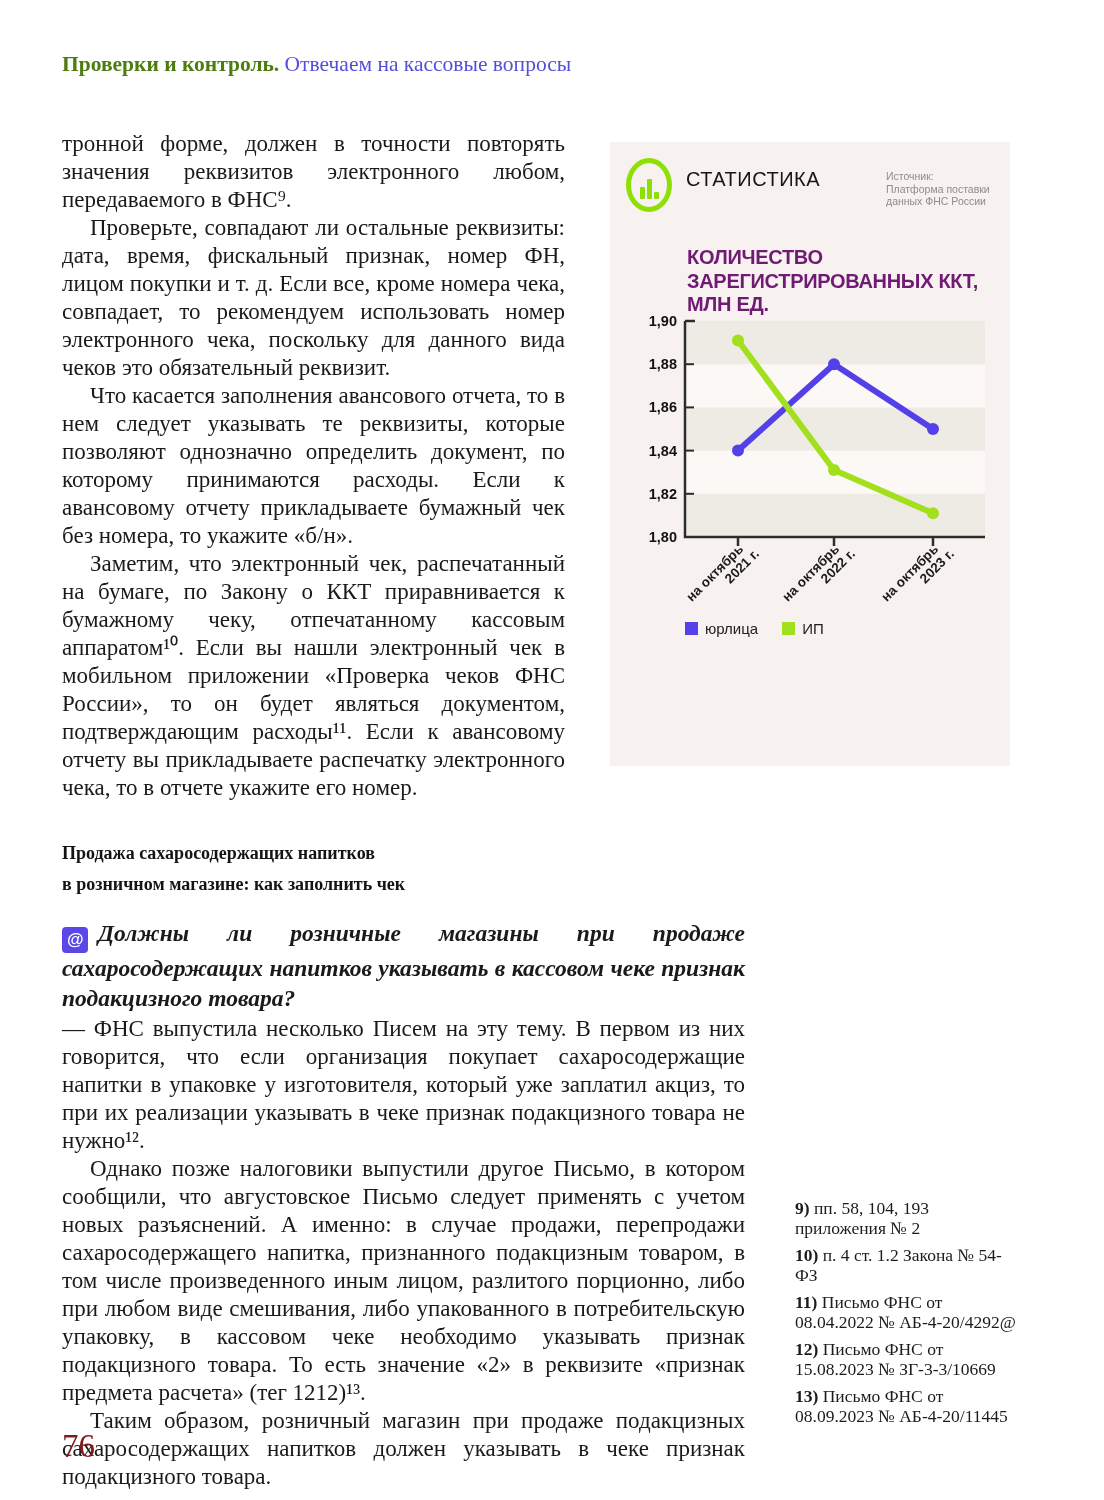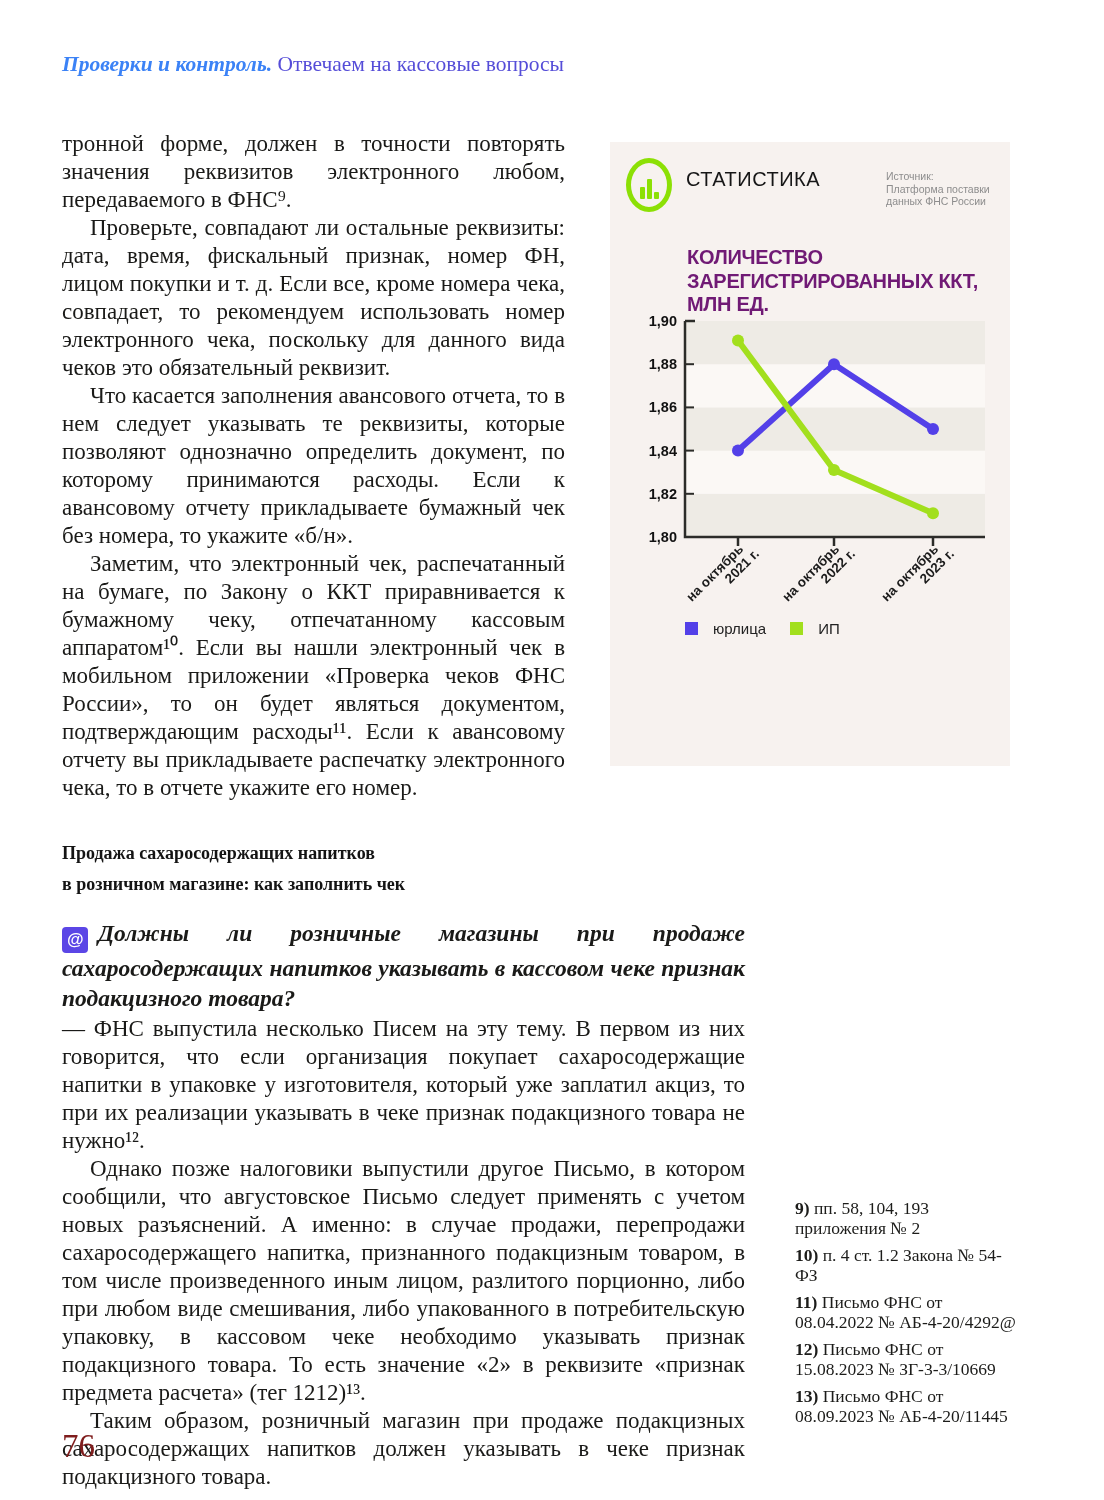--- a/index.html
+++ b/index.html
@@ -1,38 +1,38 @@
 <!DOCTYPE html>
 <html><head>
 <meta charset="utf-8">
 <style>
   html,body{margin:0;padding:0;background:#e8e8e8;}
   .page{position:relative;width:1104px;height:1500px;background:#ffffff;overflow:hidden;
         font-family:"Liberation Serif",serif;color:#1a1a18;}
   
   .running-head{position:absolute;left:62px;top:52px;font-size:21.5px;}
-  .running-head .bold{font-weight:bold;color:#3b82f6;font-style:italic;}
+  .running-head .bold{font-weight:bold;color:#4d7c0f;}
   .running-head .light{color:#554dd8;}
   
   .main-col{position:absolute;left:62px;top:130px;width:683px;}
   .body-p{margin:0;font-size:23px;line-height:28px;text-align:justify;}
   .body-p.indent{text-indent:28px;}
   
   .stat-box{float:right;width:400px;height:624px;margin:12px -265px 30px 45px;
             background:#f7f2ef;position:relative;font-family:"Liberation Sans",sans-serif;}
   .stat-icon{position:absolute;left:16px;top:16px;width:36px;height:36px;border:5px solid #8ce005;
              border-radius:50%;display:flex;align-items:flex-end;justify-content:center;gap:2px;padding-bottom:8px;box-sizing:content-box;}
   .stat-icon .bar{width:5px;background:#8ce005;border-radius:1px;}
   .stat-label{position:absolute;left:76px;top:26px;font-size:20px;color:#161616;letter-spacing:.5px;}
   .stat-source{position:absolute;left:276px;top:28px;width:118px;font-size:10.5px;line-height:12.5px;color:#8d8d8d;}
   .stat-title{position:absolute;left:77px;top:104px;font-size:20px;line-height:23.5px;font-weight:bold;
               color:#701a75;letter-spacing:-0.3px;}
   .chart-svg{position:absolute;left:20px;top:165px;}
   .chart-legend{position:absolute;left:75px;top:478px;font-size:15px;color:#222;display:flex;align-items:center;gap:24px;}
-  .chart-legend .item{display:flex;align-items:center;gap:15px;text-align:right;}
+  .chart-legend .item{display:flex;align-items:center;gap:7px;text-align:right;}
   .chart-legend .swatch{width:13px;height:13px;display:inline-block;}
   
   .section-heading{margin:36px 0 18px 0;font-size:18px;line-height:31px;font-weight:bold;color:#141414;}
   
   .question{margin:12px 0 2px 0;font-size:23.5px;line-height:30px;font-weight:bold;text-align:justify;font-style:italic;}
   .at-icon{display:inline-block;width:26px;height:26px;border-radius:4px;background:#5b46e6;color:#fff;
            font-family:"Liberation Sans",sans-serif;font-size:17px;line-height:26px;text-align:center;
            font-weight:bold;vertical-align:-4px;margin-right:10px;}
   
   .footnotes{position:absolute;left:795px;top:1198px;width:228px;font-size:17.5px;line-height:20px;color:#1c1c1a;}

